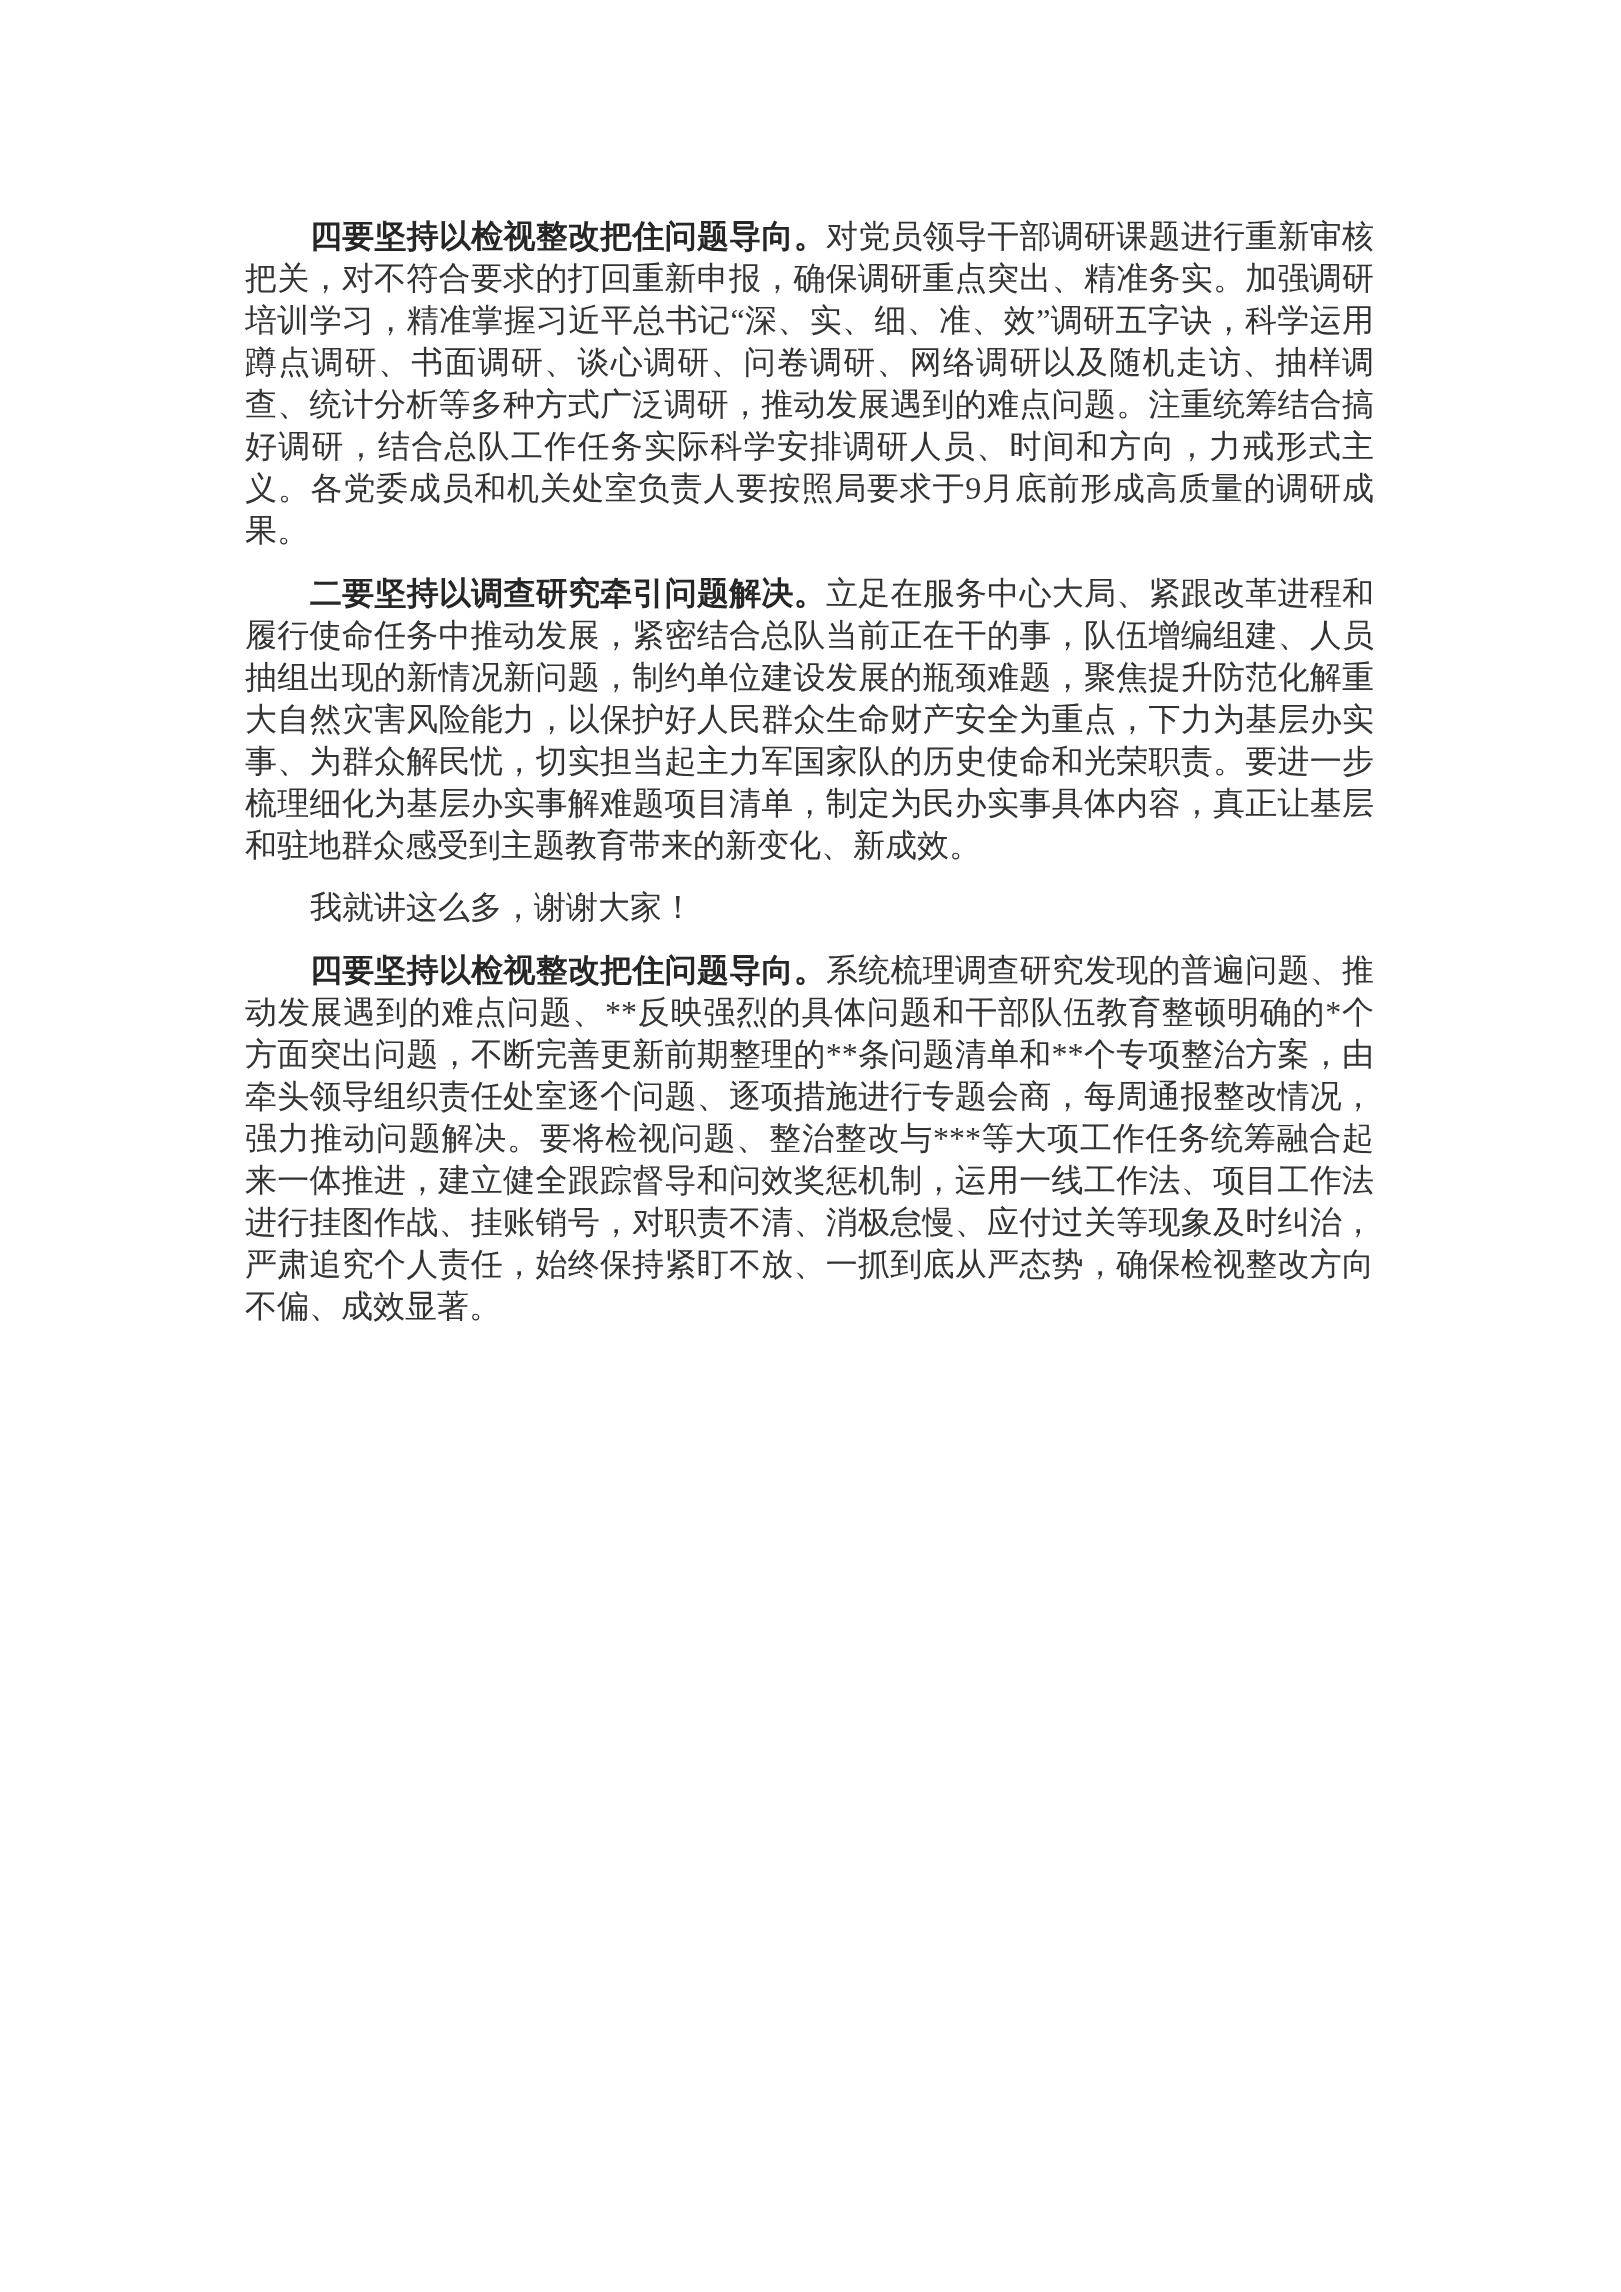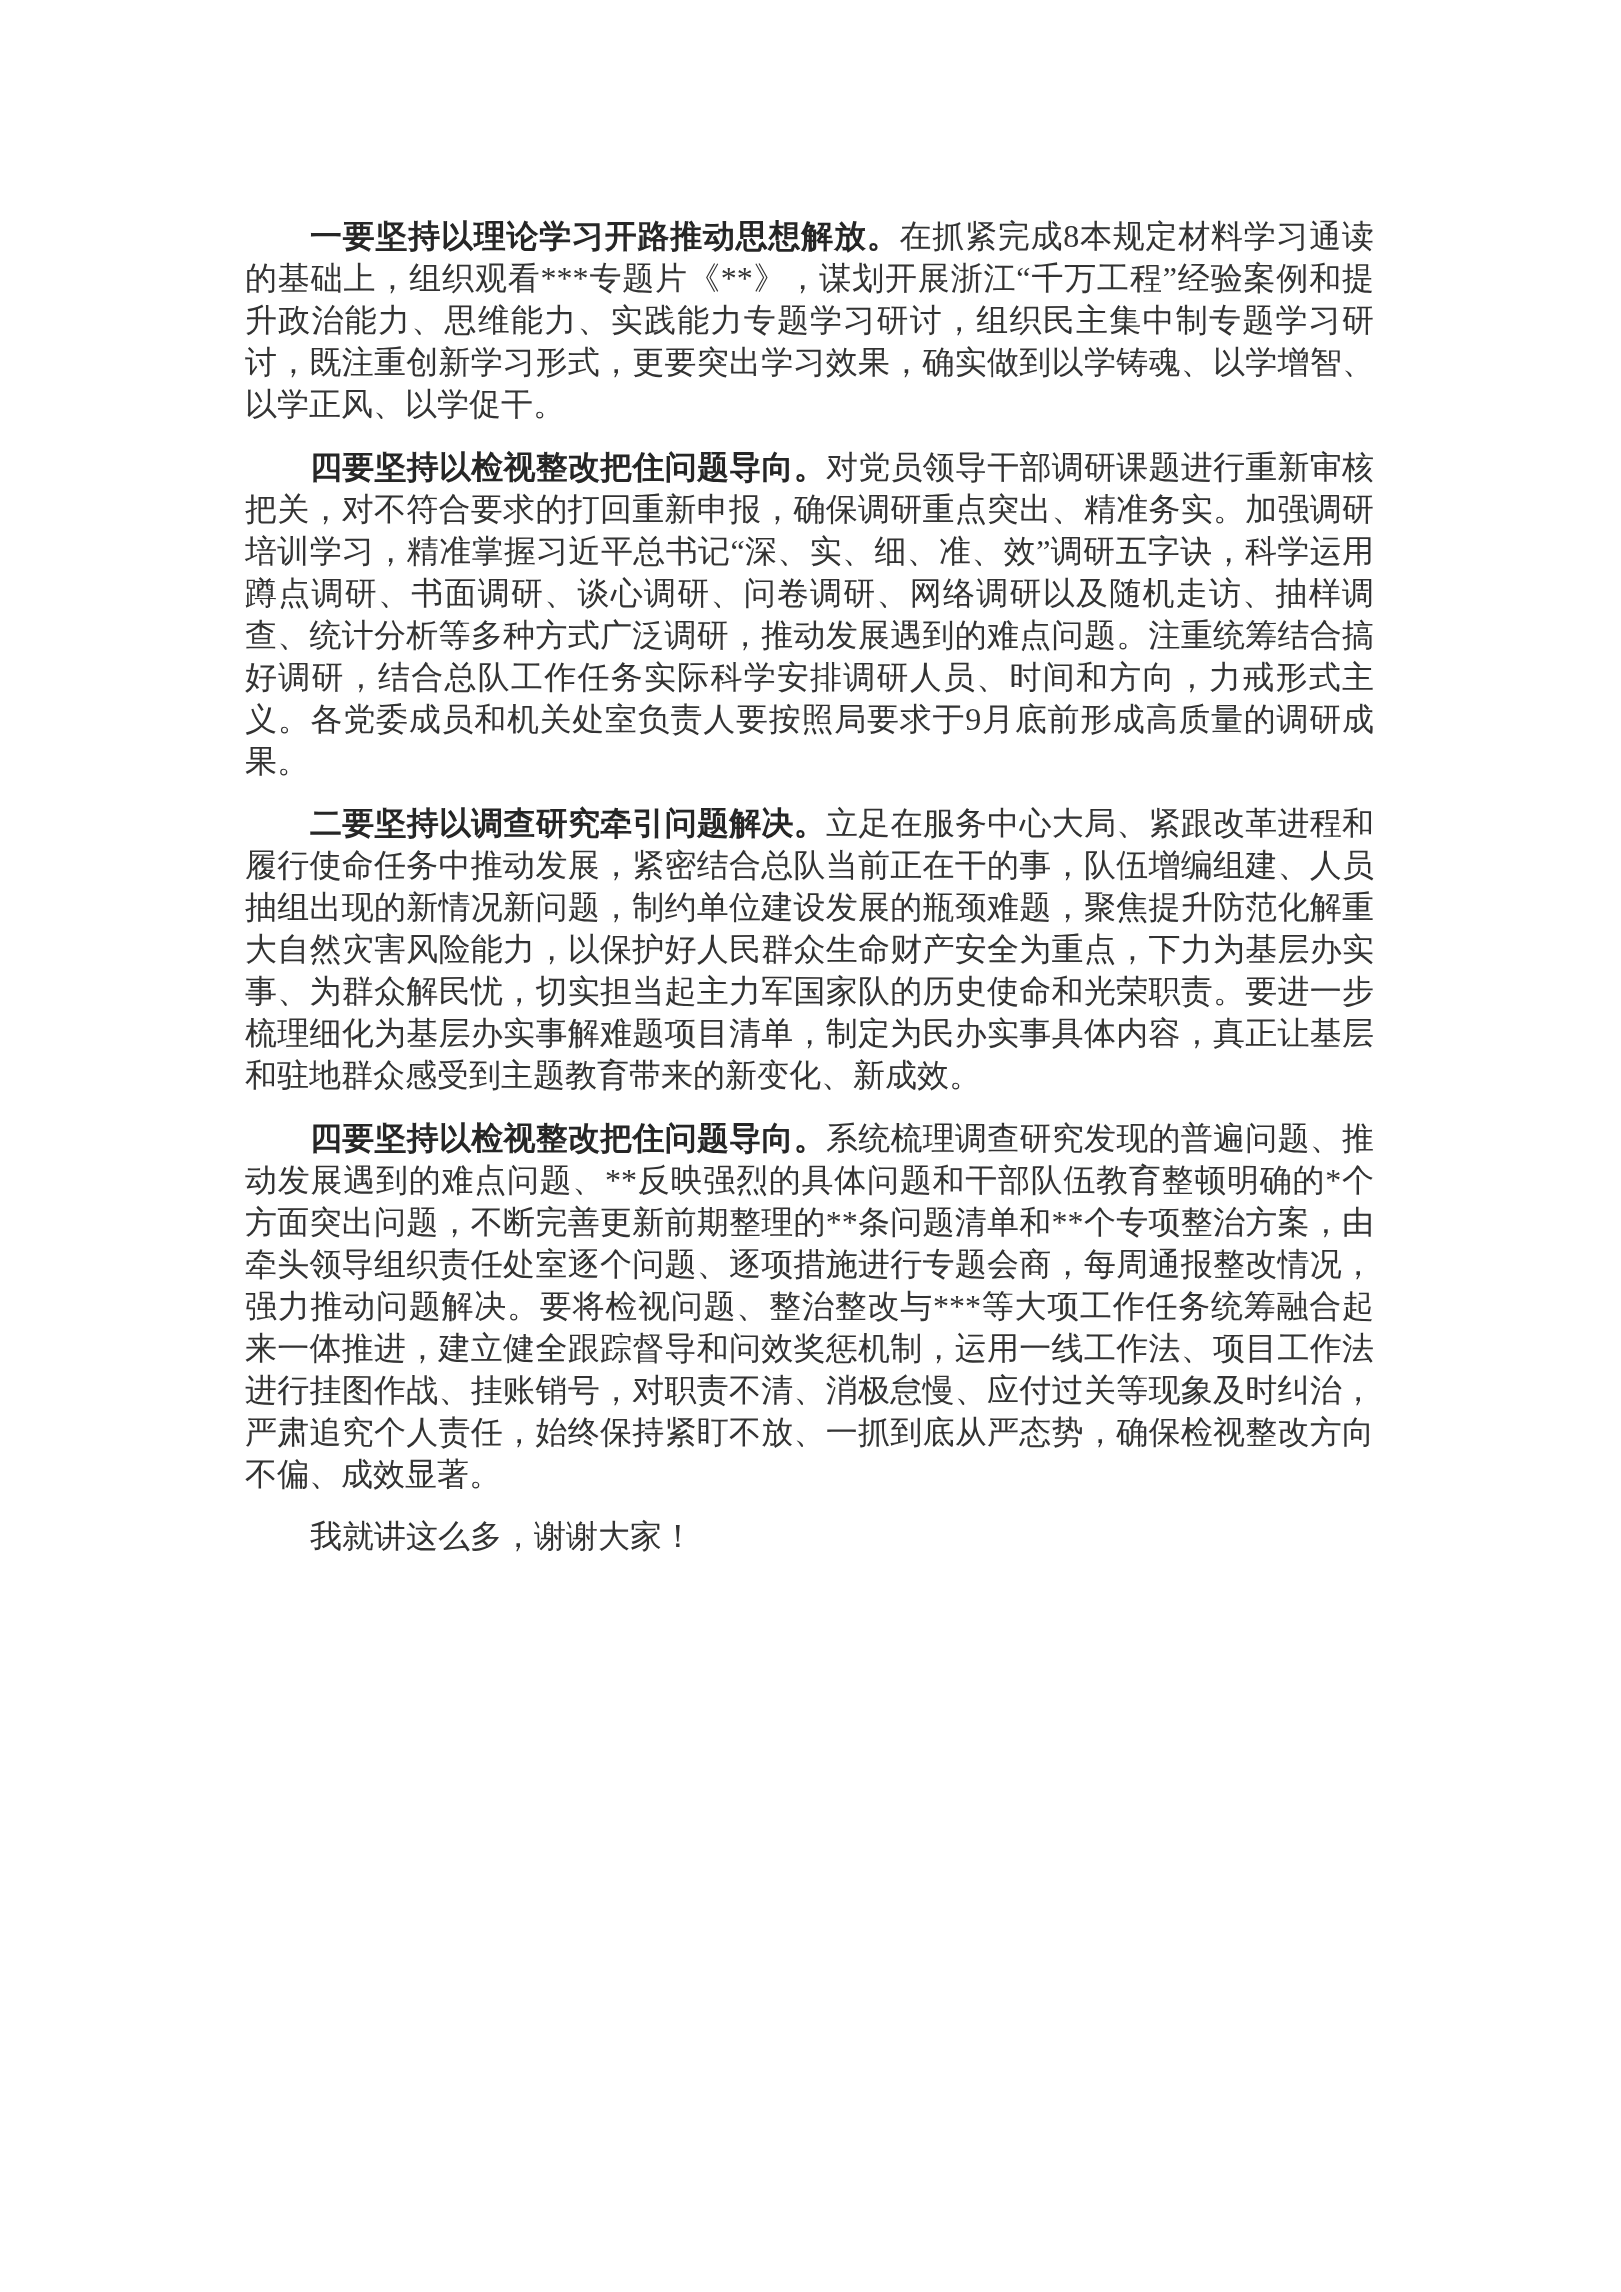--- a/index.html
+++ b/index.html
@@ -36,25 +36,24 @@
     font-weight: bold;
     color: #262626;
   }
 </style>
 </head>
 <body>
 
 <div class="page">
   <div class="content">
 
-    <p class="para"><span class="lead">一要坚持以理论学习开路推动思想解放。</span><span class="body-text">在抓紧完成8本规定材料学习通读的基础上，组织观看***专题片《**》，谋划开展浙江“千万工程”经验案例和提升政治能力、思维能力、实践能力专题学习研讨，组织民主集中制专题学习研讨，既注重创新学习形式，更要突出学习效果，确实做到以学铸魂、以学增智、以学正风、以学促干。</span></p>
 
     <p class="para"><span class="lead">四要坚持以检视整改把住问题导向。</span><span class="body-text">对党员领导干部调研课题进行重新审核把关，对不符合要求的打回重新申报，确保调研重点突出、精准务实。加强调研培训学习，精准掌握习近平总书记“深、实、细、准、效”调研五字诀，科学运用蹲点调研、书面调研、谈心调研、问卷调研、网络调研以及随机走访、抽样调查、统计分析等多种方式广泛调研，推动发展遇到的难点问题。注重统筹结合搞好调研，结合总队工作任务实际科学安排调研人员、时间和方向，力戒形式主义。各党委成员和机关处室负责人要按照局要求于9月底前形成高质量的调研成果。</span></p>
 
     <p class="para"><span class="lead">二要坚持以调查研究牵引问题解决。</span><span class="body-text">立足在服务中心大局、紧跟改革进程和履行使命任务中推动发展，紧密结合总队当前正在干的事，队伍增编组建、人员抽组出现的新情况新问题，制约单位建设发展的瓶颈难题，聚焦提升防范化解重大自然灾害风险能力，以保护好人民群众生命财产安全为重点，下力为基层办实事、为群众解民忧，切实担当起主力军国家队的历史使命和光荣职责。要进一步梳理细化为基层办实事解难题项目清单，制定为民办实事具体内容，真正让基层和驻地群众感受到主题教育带来的新变化、新成效。</span></p>
 
+    <p class="para"><span class="body-text">我就讲这么多，谢谢大家！</span></p>
+
     <p class="para"><span class="lead">四要坚持以检视整改把住问题导向。</span><span class="body-text">系统梳理调查研究发现的普遍问题、推动发展遇到的难点问题、**反映强烈的具体问题和干部队伍教育整顿明确的*个方面突出问题，不断完善更新前期整理的**条问题清单和**个专项整治方案，由牵头领导组织责任处室逐个问题、逐项措施进行专题会商，每周通报整改情况，强力推动问题解决。要将检视问题、整治整改与***等大项工作任务统筹融合起来一体推进，建立健全跟踪督导和问效奖惩机制，运用一线工作法、项目工作法进行挂图作战、挂账销号，对职责不清、消极怠慢、应付过关等现象及时纠治，严肃追究个人责任，始终保持紧盯不放、一抓到底从严态势，确保检视整改方向不偏、成效显著。</span></p>
-
-    <p class="para"><span class="body-text">我就讲这么多，谢谢大家！</span></p>
 
   </div>
 </div>
 
 
 </body></html>

